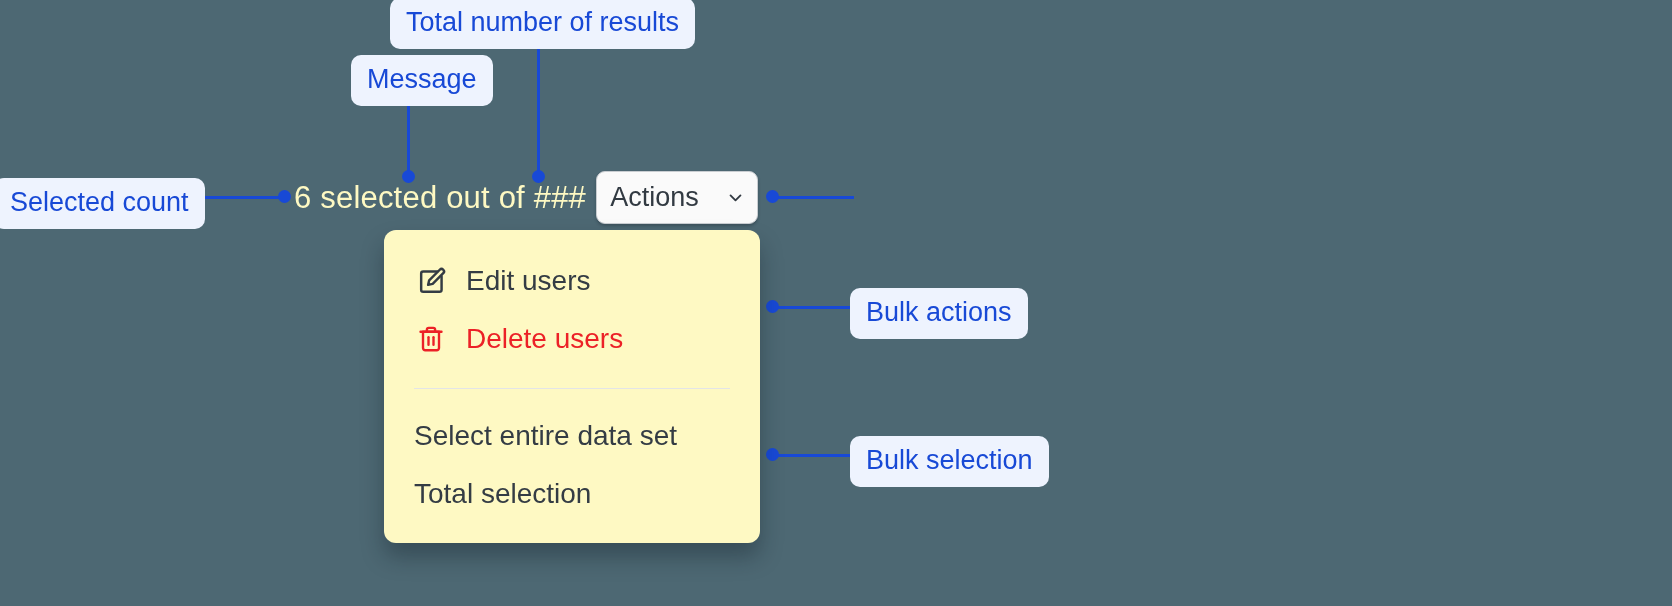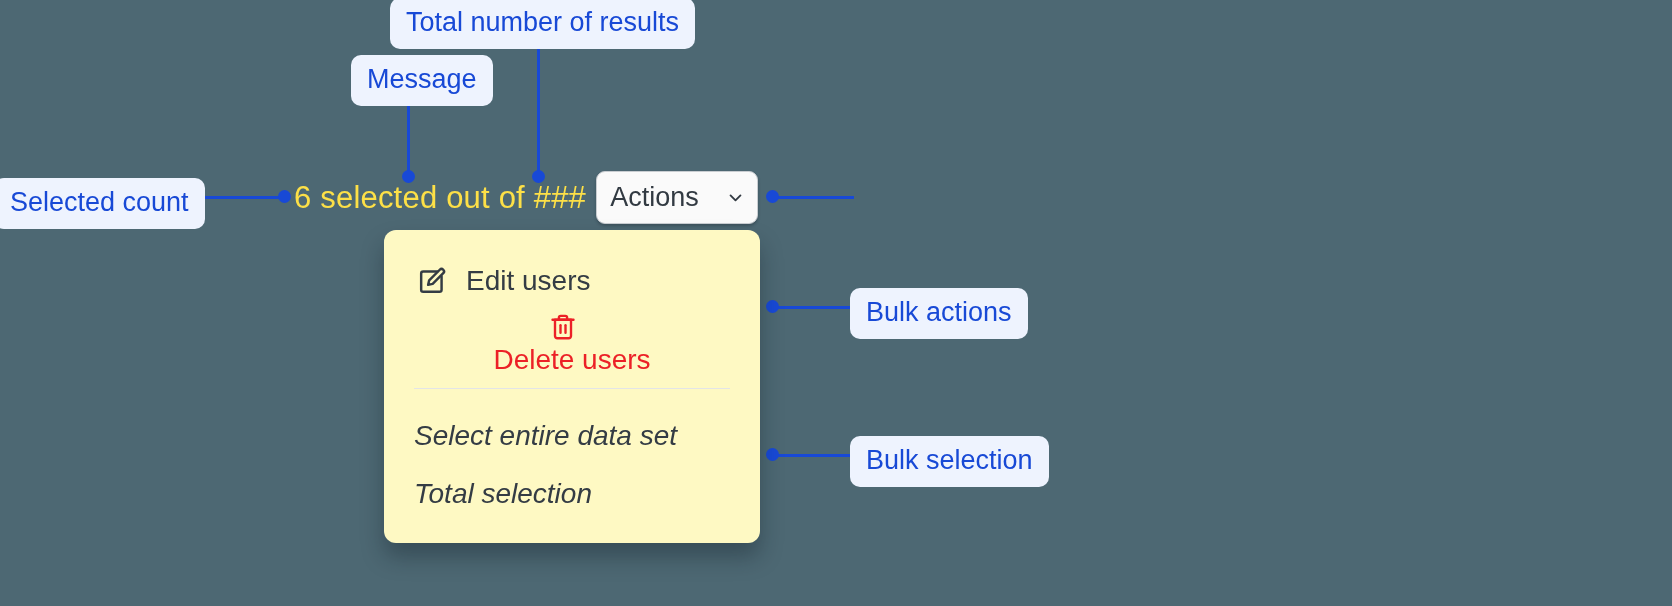--- a/index.html
+++ b/index.html
@@ -51,21 +51,21 @@
     border-radius: 50%;
     background: #1849d6;
   }
 
   
   .msg {
     position: absolute;
     left: 294px;
     top: 180px;
     font-size: 31px;
-    color: #fde047;
+    color: #fef9c3;
     letter-spacing: .2px;
     white-space: nowrap;
   }
 
   
   .actions-btn {
     position: absolute;
     left: 596px;
     top: 171px;
     width: 162px;
@@ -115,29 +115,27 @@
     width: 34px;
     height: 34px;
     margin-right: 18px;
     display: inline-flex;
     align-items: center;
     justify-content: center;
     flex: 0 0 auto;
   }
   .menu-item.danger {
     color: #ec2127;
-    flex-direction: column;
   }
   .menu-sep {
     height: 1px;
     background: #e3e5e7;
     margin: 20px 30px 18px 30px;
   }
   .menu-item.plain {
-    font-style: italic;
   }
 </style>
 </head>
 <body>
 
 <div class="stage">
 
   <div class="conn-v" style="left:537px; top:38px; height:140px;"></div>
   <div class="dot" style="left:532px; top:170px;"></div>
 

